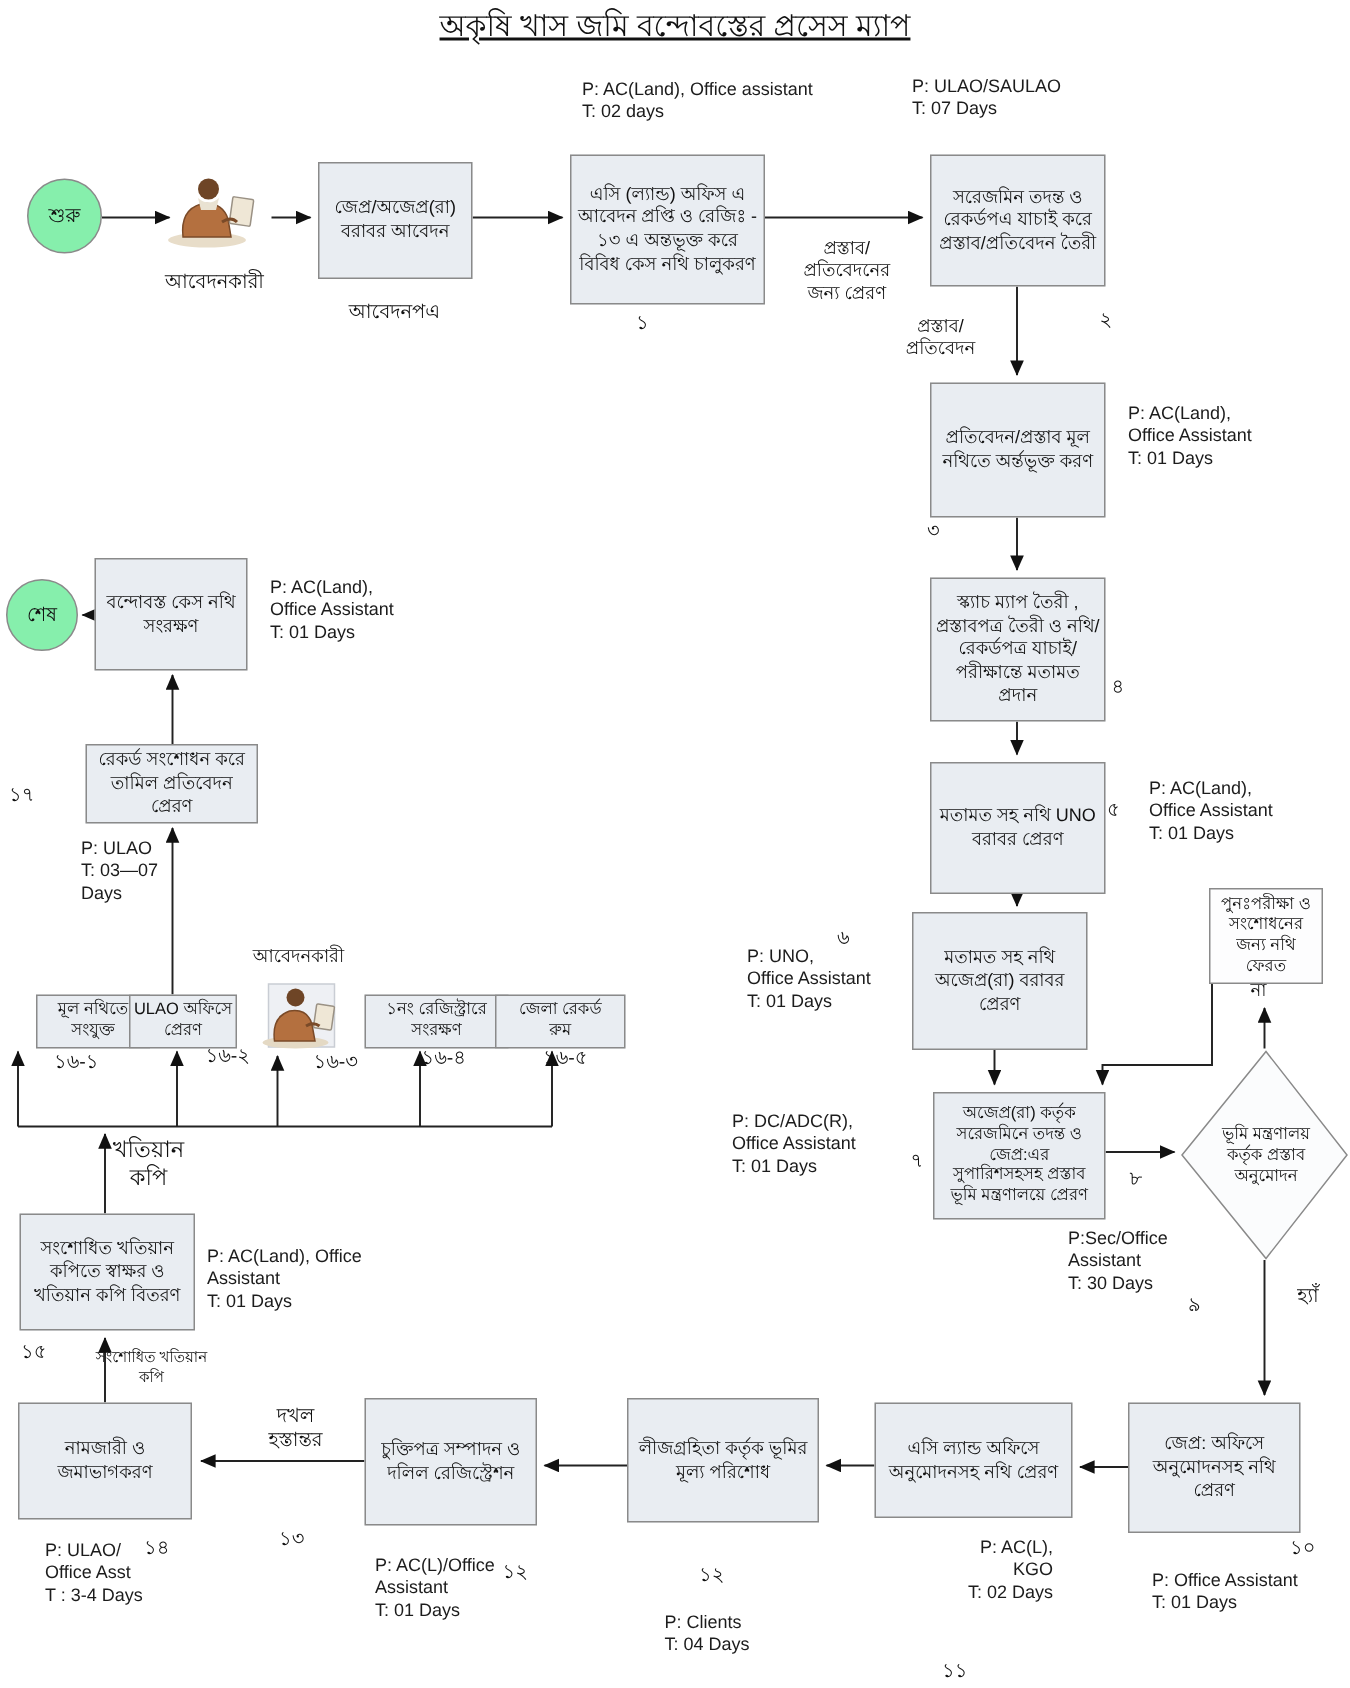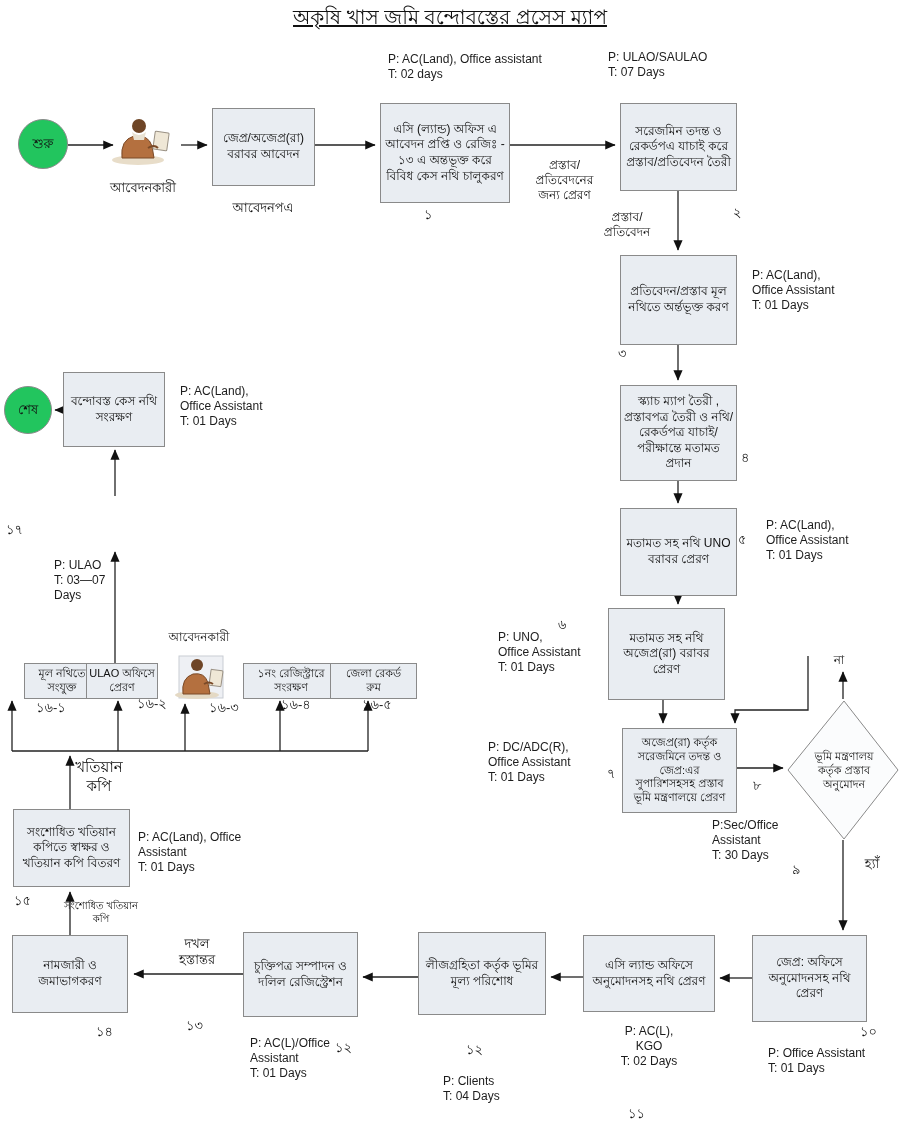--- a/index.html
+++ b/index.html
@@ -12,31 +12,31 @@
     font-size:20px;text-decoration:underline;white-space:pre-line;
   }
   .box{
     position:absolute;box-sizing:border-box;background:#e9edf2;border:1px solid #8a8a8a;
     display:flex;align-items:center;justify-content:center;text-align:center;
     font-size:12px;line-height:1.3;white-space:pre-line;padding:2px;
   }
   .box.white{background:#fdfdfe;}
   .box.small{font-size:11px;line-height:1.25;}
   .circle{
-    position:absolute;box-sizing:border-box;background:#22c55e;border:1px solid #8a8a8a;border-radius:50%;
+    position:absolute;box-sizing:border-box;background:#86efac;border:1px solid #8a8a8a;border-radius:50%;
     display:flex;align-items:center;justify-content:center;font-size:13px;
   }
   .diamond-label{
     position:absolute;display:flex;align-items:center;justify-content:center;text-align:center;
     font-size:11px;line-height:1.3;white-space:pre-line;
   }
   .ann{
     position:absolute;font-size:12px;line-height:1.25;white-space:pre-line;color:#1c1c1c;
   }
-  .ann.center{text-align:center;}
+  .ann.center{text-align:right;}
   .num{
     position:absolute;font-size:13px;color:#111;
   }
   .elbl{
     position:absolute;text-align:center;font-size:12px;line-height:1.25;white-space:pre-line;
   }
   .caption{
     position:absolute;text-align:center;font-size:13px;white-space:pre-line;
   }
   svg.wires{position:absolute;left:0;top:0;z-index:0;}
@@ -177,20 +177,26 @@
   <div class="box node" style="left:608px;top:608px;width:117px;height:92px;">
     <span>মতামত সহ নথি
 অজেপ্র(রা) বরাবর
 প্রেরণ</span>
   </div>
   <div class="ann" style="left:498px;top:630px;width:125px;">P:  UNO,
    Office Assistant
 T:  01 Days</div>
   <div class="num" style="left:558px;top:615px;">৬</div>
 
+  <div class="box small white node" style="left:806px;top:592px;width:76px;height:64px;">
+    <span>পুনঃপরীক্ষা ও
+সংশোধনের
+জন্য নথি
+ফেরত</span>
+  </div>
   <div class="elbl" style="left:824px;top:653px;width:30px;font-size:12px;">না</div>
 
   <div class="box small node" style="left:622px;top:728px;width:115px;height:85px;">
     <span>অজেপ্র(রা) কর্তৃক
 সরেজমিনে তদন্ত ও
 জেপ্র:এর
 সুপারিশসহসহ প্রস্তাব
 ভূমি মন্ত্রণালয়ে প্রেরণ</span>
   </div>
   <div class="ann" style="left:488px;top:740px;width:135px;">P:  DC/ADC(R),
@@ -245,20 +251,23 @@
 T: 01 Days</div>
   <div class="num" style="left:335px;top:1038px;">১২</div>
   <div class="elbl" style="left:158px;top:936px;width:78px;font-size:13px;">দখল
 হস্তান্তর</div>
   <div class="num" style="left:186px;top:1016px;">১৩</div>
 
   <div class="box node" style="left:12px;top:935px;width:116px;height:78px;">
     <span>নামজারী ও
 জমাভাগকরণ</span>
   </div>
+  <div class="ann" style="left:30px;top:1026px;width:100px;">P: ULAO/
+Office Asst
+T : 3-4 Days</div>
   <div class="num" style="left:96px;top:1022px;">১৪</div>
   <div class="elbl" style="left:60px;top:900px;width:82px;font-size:10px;">সংশোধিত খতিয়ান
 কপি</div>
 
   <div class="box node" style="left:13px;top:809px;width:117px;height:78px;">
     <span>সংশোধিত খতিয়ান
 কপিতে স্বাক্ষর ও
 খতিয়ান কপি বিতরণ</span>
   </div>
   <div class="ann" style="left:138px;top:830px;width:110px;">P: AC(Land), Office
@@ -298,20 +307,24 @@
 সংরক্ষণ</span>
   </div>
   <div class="num" style="left:281px;top:695px;">১৬-৪</div>
 
   <div class="box small node" style="left:330px;top:663px;width:87px;height:36px;">
     <span>জেলা রেকর্ড
 রুম</span>
   </div>
   <div class="num" style="left:362px;top:695px;">১৬-৫</div>
 
+  <div class="box node" style="left:57px;top:496px;width:115px;height:53px;">
+    <span>রেকর্ড সংশোধন করে
+তামিল প্রতিবেদন প্রেরণ</span>
+  </div>
   <div class="num" style="left:6px;top:520px;">১৭</div>
   <div class="ann" style="left:54px;top:558px;width:80px;">P: ULAO
 T: 03—07
 Days</div>
 
   <div class="box node" style="left:63px;top:372px;width:102px;height:75px;">
     <span>বন্দোবস্ত  কেস নথি
 সংরক্ষণ</span>
   </div>
   <div class="ann" style="left:180px;top:384px;width:140px;">P:  AC(Land),

